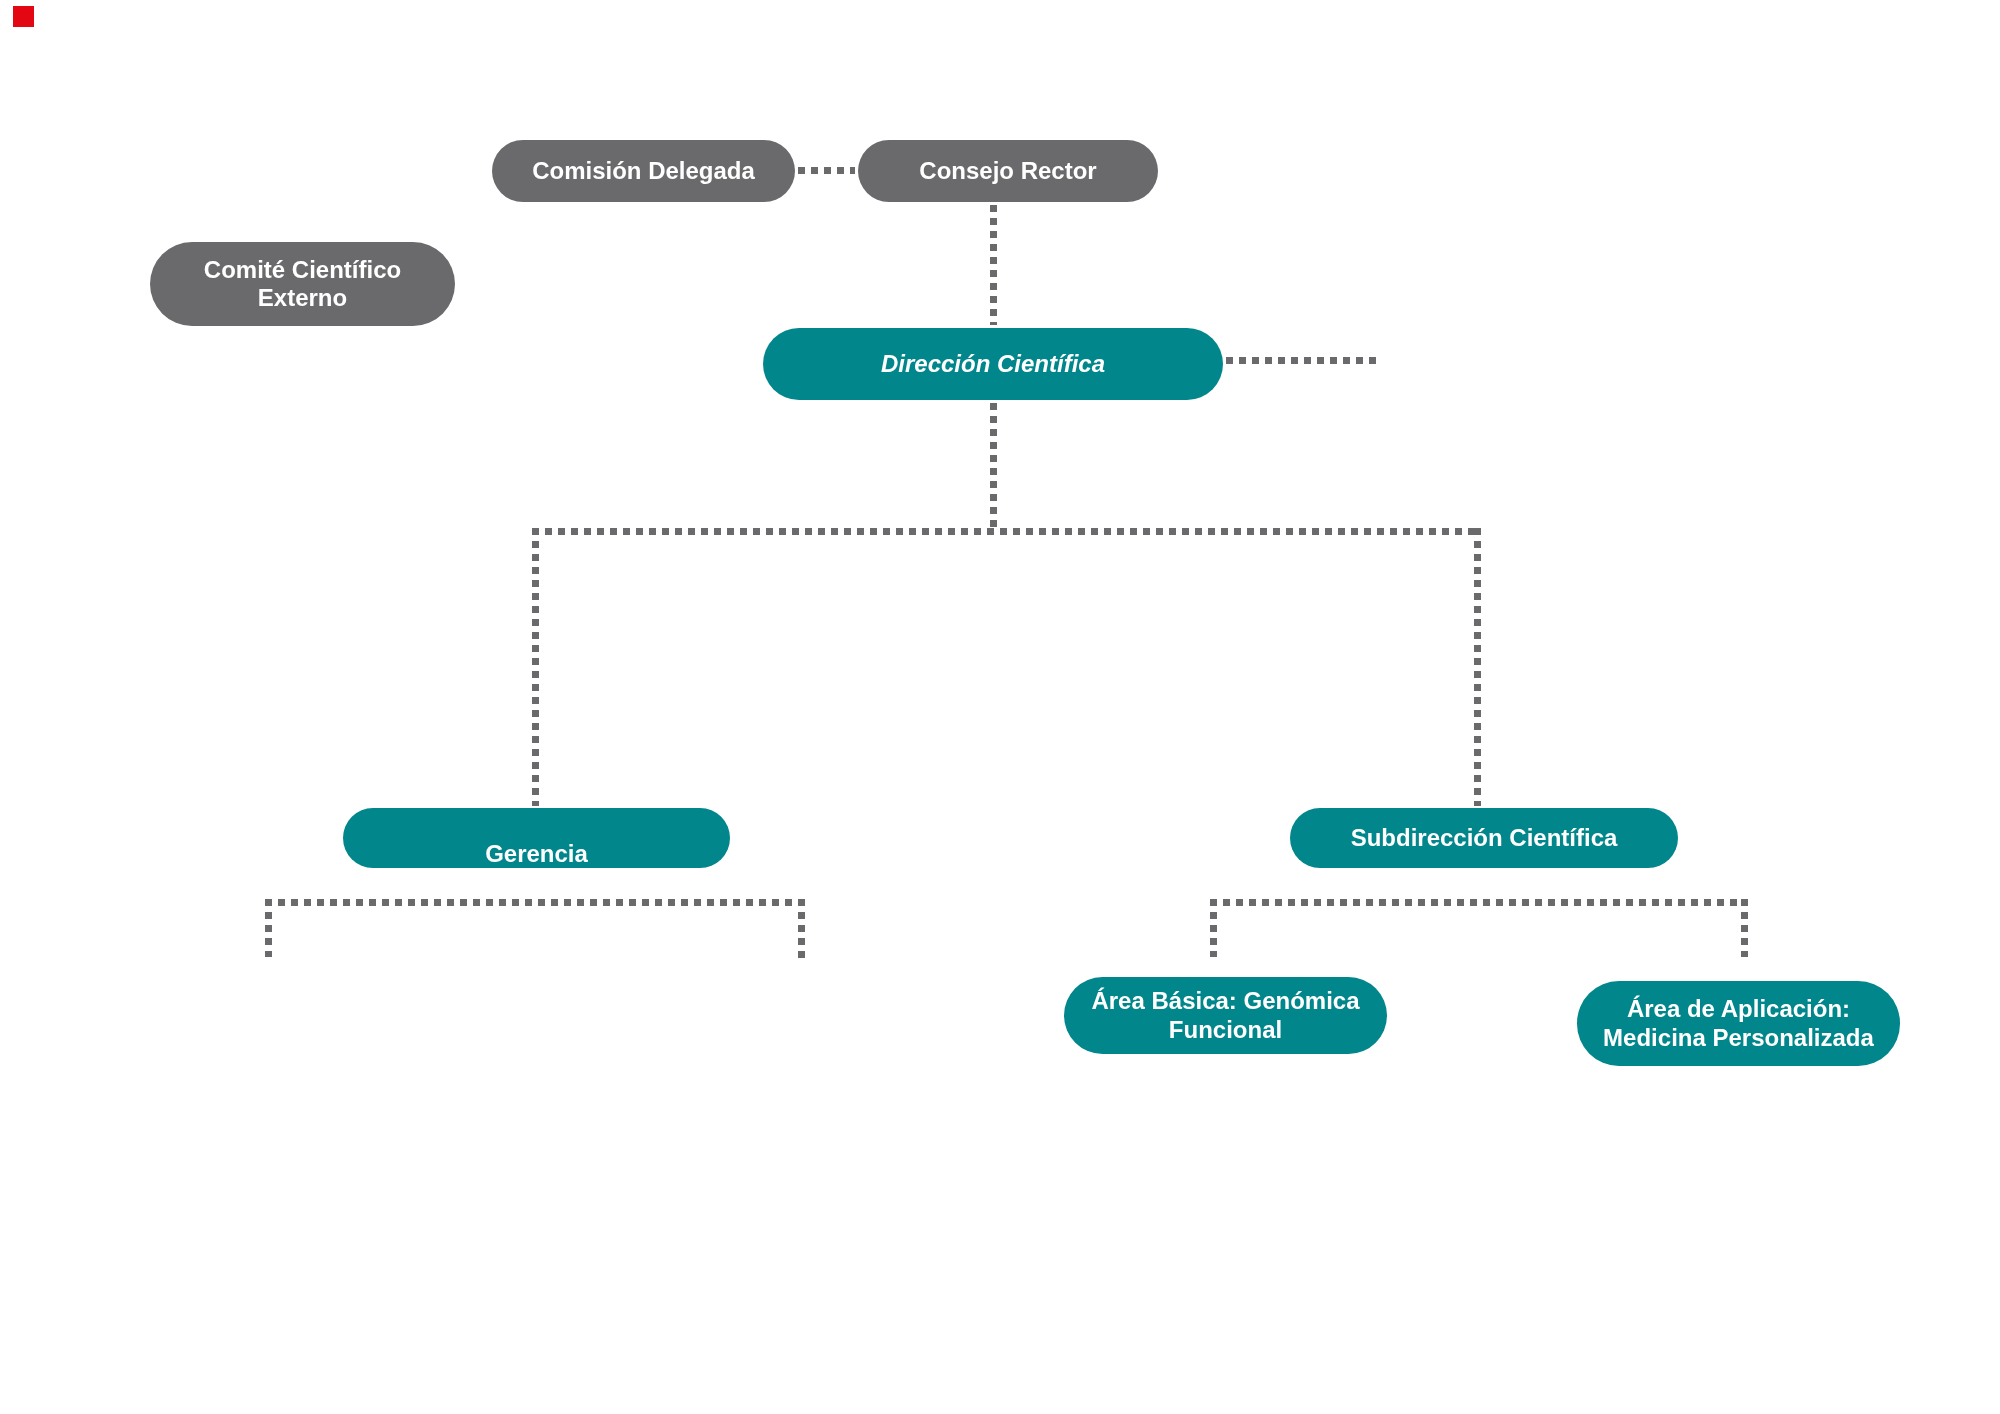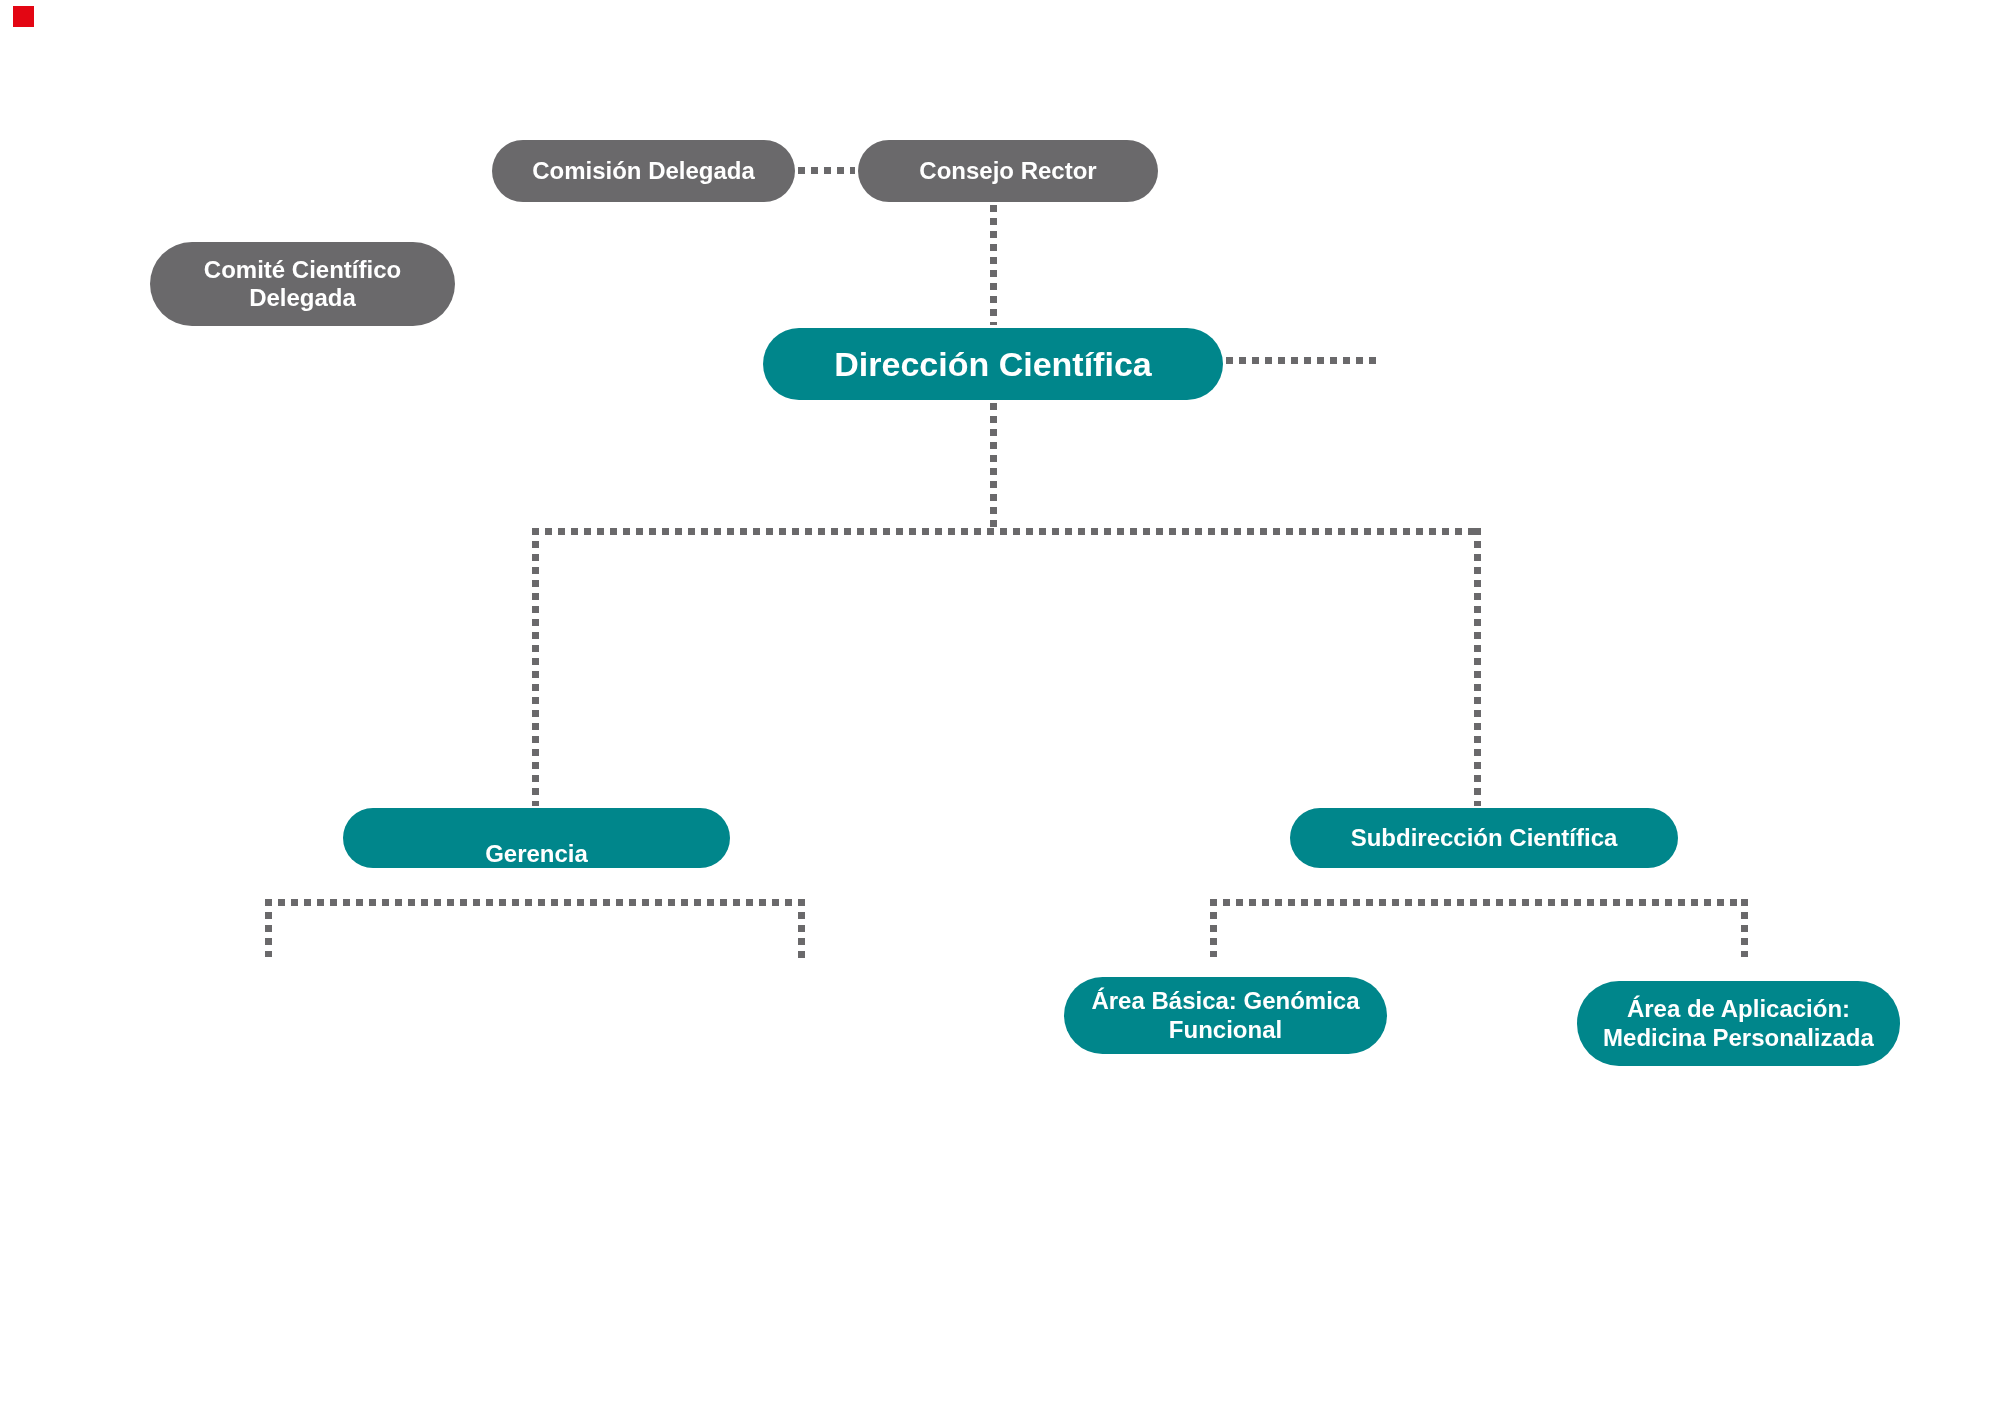--- a/index.html
+++ b/index.html
@@ -25,21 +25,21 @@
     justify-content:center;
     text-align:center;
     color:#ffffff;
     font-weight:700;
     font-size:24px;
     line-height:1.18;
     white-space:nowrap;
   }
   .gray{background:#6a696b;}
   .teal{background:#00868b;}
-  .big{font-size:34px;}
+  .big{font-size:24px;font-style:italic;}
   .hline{
     position:absolute; height:7px;
     background:repeating-linear-gradient(to right,#6a696b 0 7px,transparent 7px 13px);
   }
   .vline{
     position:absolute; width:7px;
     background:repeating-linear-gradient(to bottom,#6a696b 0 7px,transparent 7px 13px);
   }
 </style>
 </head>
@@ -66,21 +66,21 @@
   <div class="node gray" style="left:492px;top:140px;width:303px;height:62px;border-radius:31px;">
     <span>Comisión Delegada</span>
   </div>
 
   <div class="node gray" style="left:858px;top:140px;width:300px;height:62px;border-radius:31px;">
     <span>Consejo Rector</span>
   </div>
 
   <div class="node gray" style="left:150px;top:242px;width:305px;height:84px;border-radius:42px;">
     <span>Comité Científico</span>
-    <span>Delegada</span>
+    <span>Externo</span>
   </div>
 
   <div class="node teal big" style="left:763px;top:328px;width:460px;height:72px;border-radius:36px;">
     <span>Dirección Científica</span>
   </div>
 
 
   <div class="node teal" style="left:343px;top:808px;width:387px;height:60px;border-radius:30px;justify-content:flex-end;">
     <span>Gerencia</span>
   </div>

